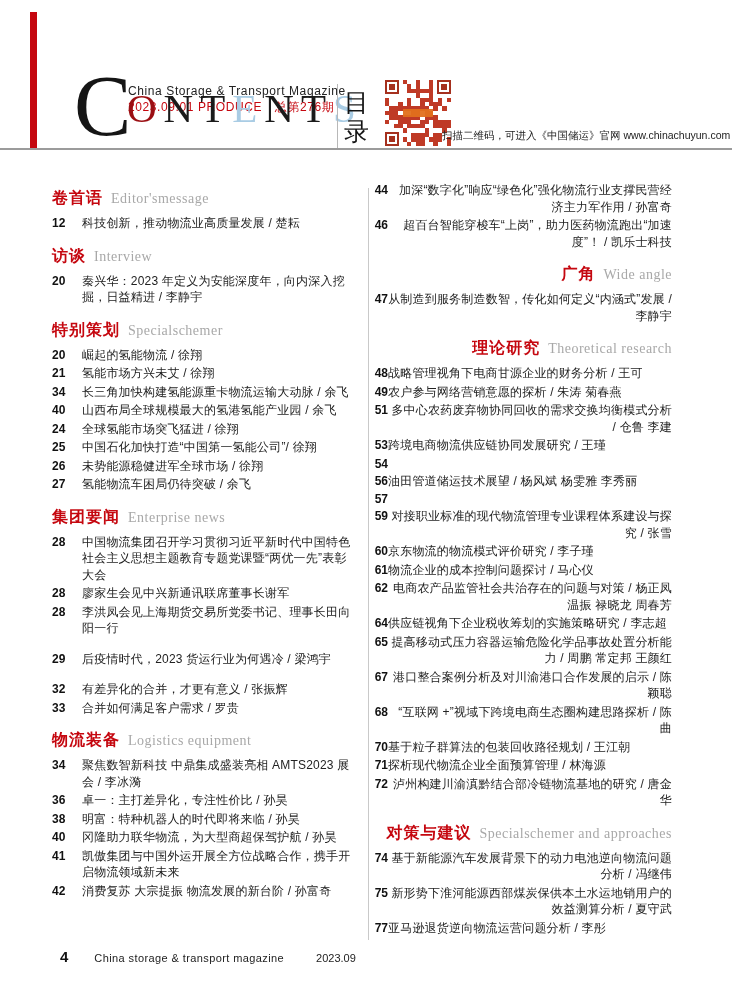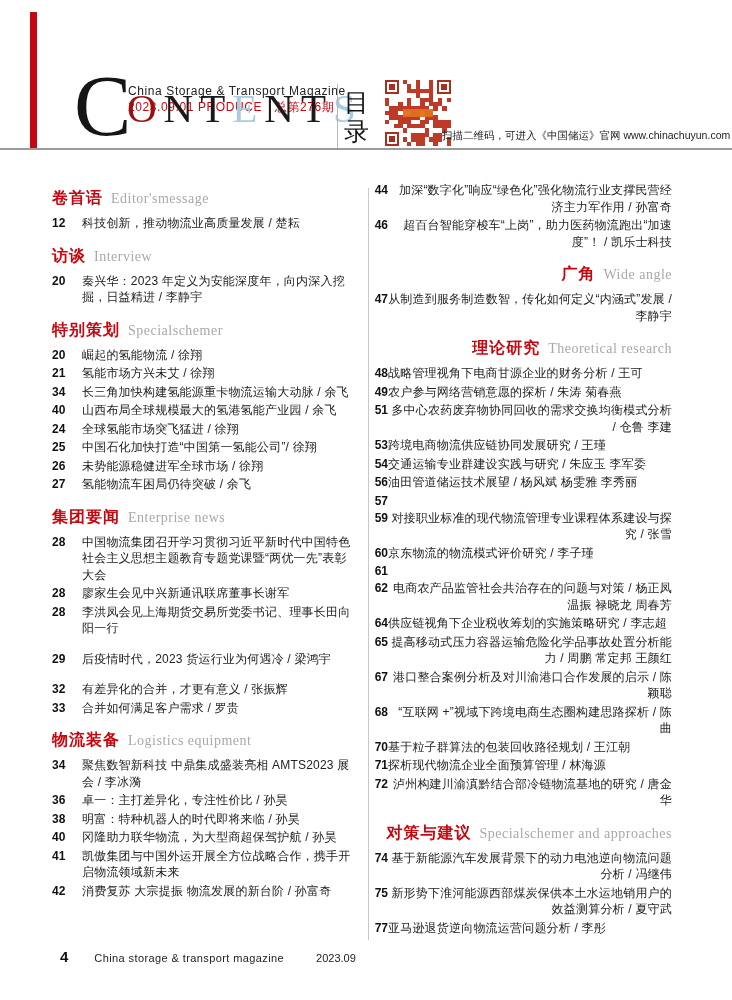--- a/index.html
+++ b/index.html
@@ -317,39 +317,39 @@
         <div class="item">
           <span class="num">51</span>
           <span class="txt">多中心农药废弃物协同回收的需求交换均衡模式分析 / 仓鲁 李建</span>
         </div>
         <div class="item">
           <span class="num">53</span>
           <span class="txt">跨境电商物流供应链协同发展研究 / 王瑾</span>
         </div>
         <div class="item">
           <span class="num">54</span>
-          <span class="txt">交通运输专业群建设实践与研究 / 朱应玉 李军委</span>
         </div>
         <div class="item">
           <span class="num">56</span>
           <span class="txt">油田管道储运技术展望 / 杨风斌 杨雯雅 李秀丽</span>
         </div>
         <div class="item">
           <span class="num">57</span>
         </div>
         <div class="item">
           <span class="num">59</span>
           <span class="txt">对接职业标准的现代物流管理专业课程体系建设与探究 / 张雪</span>
         </div>
         <div class="item">
           <span class="num">60</span>
           <span class="txt">京东物流的物流模式评价研究 / 李子瑾</span>
         </div>
         <div class="item">
           <span class="num">61</span>
+          <span class="txt">物流企业的成本控制问题探讨 / 马心仪</span>
         </div>
         <div class="item">
           <span class="num">62</span>
           <span class="txt">电商农产品监管社会共治存在的问题与对策 / 杨正凤 温振 禄晓龙 周春芳</span>
         </div>
         <div class="item">
           <span class="num">64</span>
           <span class="txt">供应链视角下企业税收筹划的实施策略研究 / 李志超</span>
         </div>
         <div class="item">

